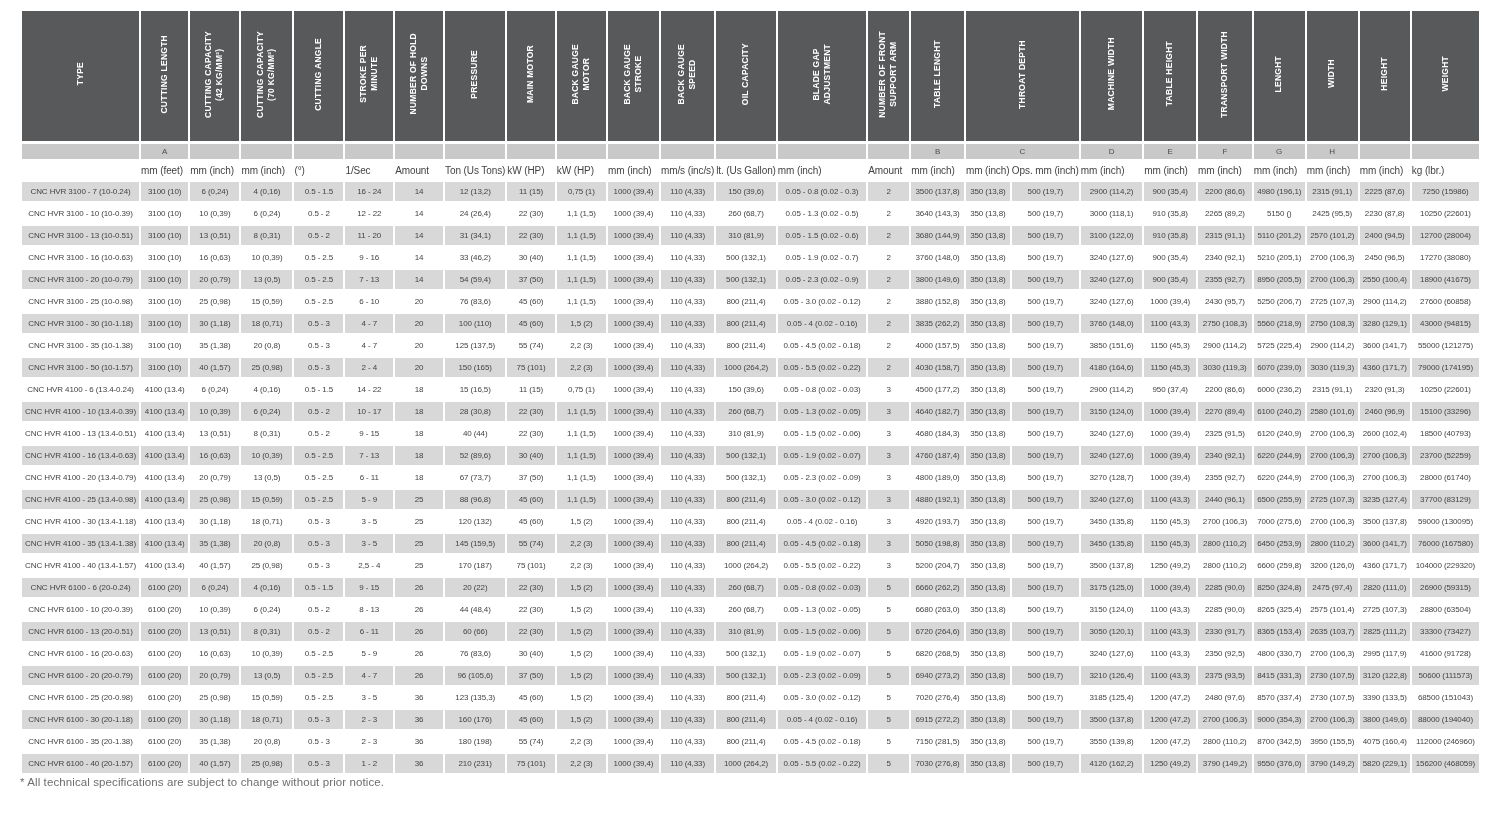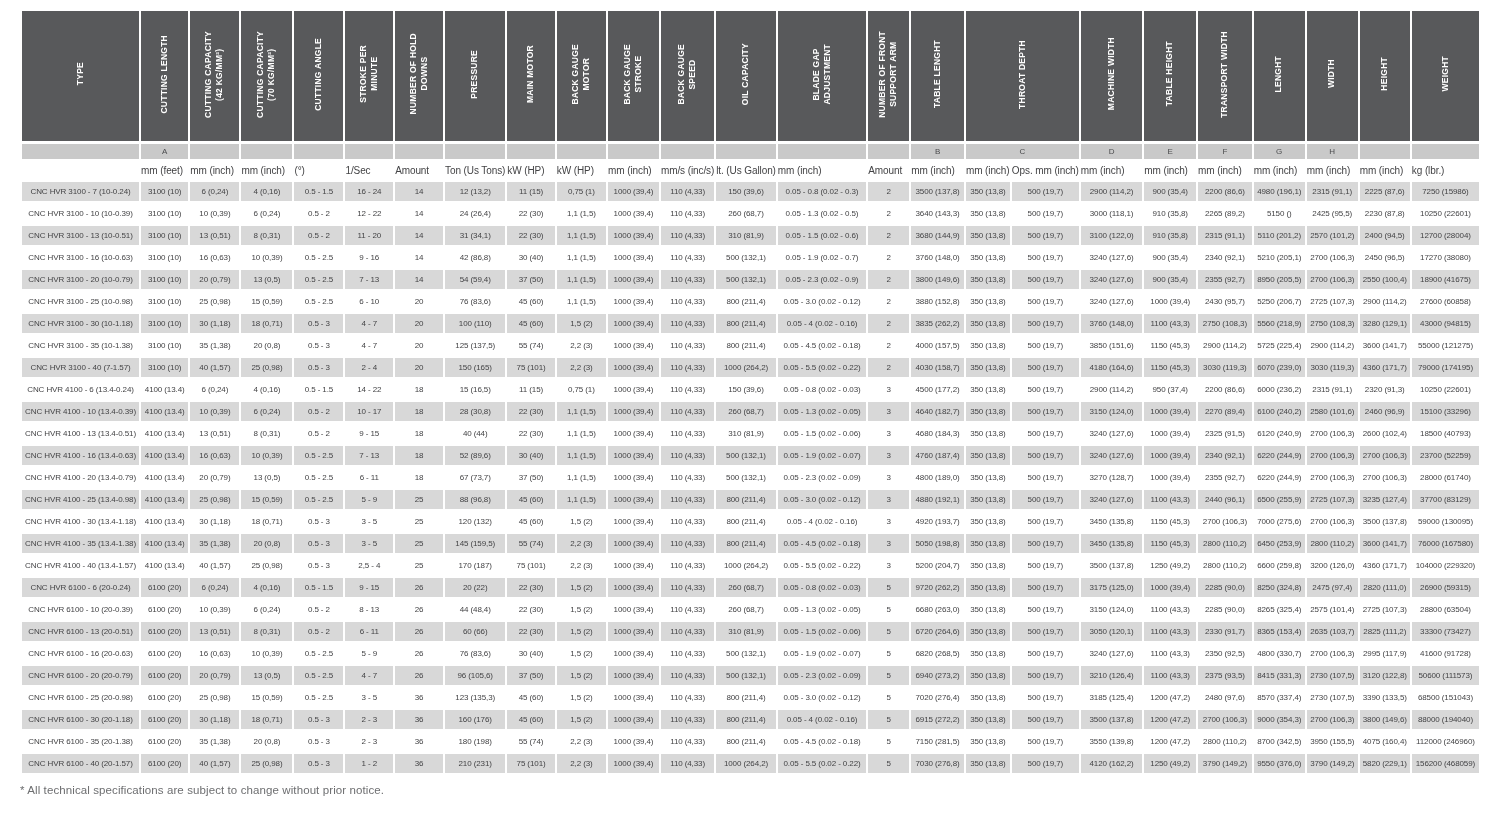--- a/index.html
+++ b/index.html
@@ -64,21 +64,21 @@
     background:#ffffff;
     height:19px;
     text-align:center;
     vertical-align:middle;
     font-size:8px;
     color:var(--cell-text);
     letter-spacing:-0.1px;
   }
   tbody tr.striped td{background:var(--stripe-bg);}
   .footnote{
-    margin-top:8px;
+    margin-top:0;
     font-size:11.5px;
     color:var(--footer-text);
     letter-spacing:.1px;
   }
 </style>
 </head>
 <body>
 
 <div class="page">
   <table>
@@ -282,21 +282,21 @@
           <td>12700 (28004)</td>
         </tr>
         <tr>
           <td>CNC HVR 3100 - 16 (10-0.63)</td>
           <td>3100 (10)</td>
           <td>16 (0,63)</td>
           <td>10 (0,39)</td>
           <td>0.5 - 2.5</td>
           <td>9 - 16</td>
           <td>14</td>
-          <td>42 (86,8)</td>
+          <td>33 (46,2)</td>
           <td>30 (40)</td>
           <td>1,1 (1,5)</td>
           <td>1000 (39,4)</td>
           <td>110 (4,33)</td>
           <td>500 (132,1)</td>
           <td>0.05 - 1.9 (0.02 - 0.7)</td>
           <td>2</td>
           <td>3760 (148,0)</td>
           <td>350 (13,8)</td>
           <td>500 (19,7)</td>
@@ -410,21 +410,21 @@
           <td>500 (19,7)</td>
           <td>3850 (151,6)</td>
           <td>1150 (45,3)</td>
           <td>2900 (114,2)</td>
           <td>5725 (225,4)</td>
           <td>2900 (114,2)</td>
           <td>3600 (141,7)</td>
           <td>55000 (121275)</td>
         </tr>
         <tr class="striped">
-          <td>CNC HVR 3100 - 40 (7-1.57)</td>
+          <td>CNC HVR 3100 - 50 (10-1.57)</td>
           <td>3100 (10)</td>
           <td>40 (1,57)</td>
           <td>25 (0,98)</td>
           <td>0.5 - 3</td>
           <td>2 - 4</td>
           <td>20</td>
           <td>150 (165)</td>
           <td>75 (101)</td>
           <td>2,2 (3)</td>
           <td>1000 (39,4)</td>
@@ -695,21 +695,21 @@
           <td>9 - 15</td>
           <td>26</td>
           <td>20 (22)</td>
           <td>22 (30)</td>
           <td>1,5 (2)</td>
           <td>1000 (39,4)</td>
           <td>110 (4,33)</td>
           <td>260 (68,7)</td>
           <td>0.05 - 0.8 (0.02 - 0.03)</td>
           <td>5</td>
-          <td>9720 (262,2)</td>
+          <td>6660 (262,2)</td>
           <td>350 (13,8)</td>
           <td>500 (19,7)</td>
           <td>3175 (125,0)</td>
           <td>1000 (39,4)</td>
           <td>2285 (90,0)</td>
           <td>8250 (324,8)</td>
           <td>2475 (97,4)</td>
           <td>2820 (111,0)</td>
           <td>26900 (59315)</td>
         </tr>

